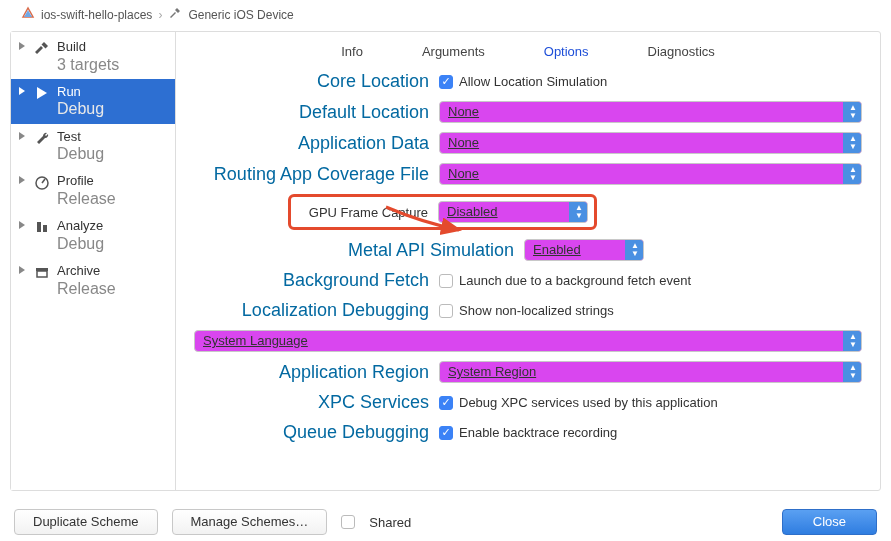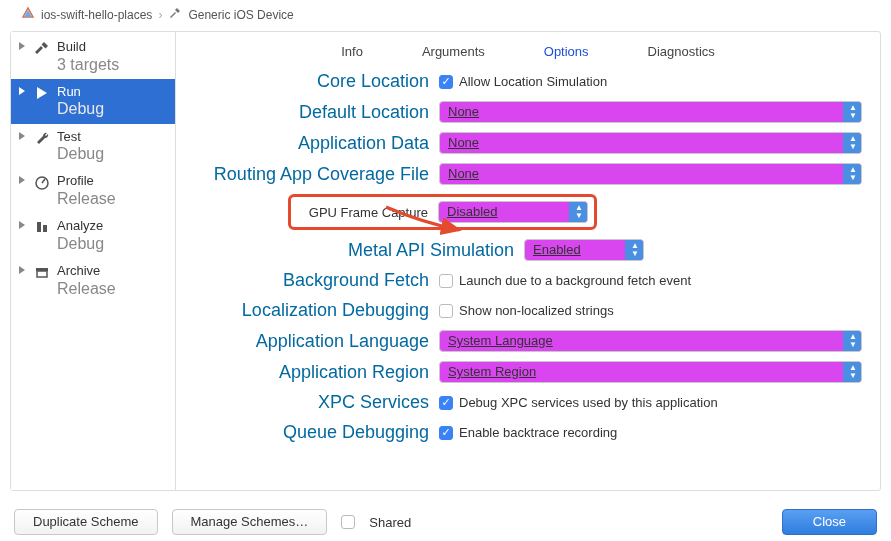--- a/index.html
+++ b/index.html
@@ -368,21 +368,20 @@
         </div>
       </div>
       <div class="form-row">
         <div class="lbl">Localization Debugging</div>
         <div class="ctrl">
           <span class="mac-check"></span>
           <span>Show non-localized strings</span>
         </div>
       </div>
       <div class="form-row">
-        <div class="lbl">Application Language</div>
         <div class="ctrl">
           <div class="mac-select" style="flex:1"><span>System Language</span><span class="arrows">▲<br>▼</span></div>
         </div>
       </div>
       <div class="form-row">
         <div class="lbl">Application Region</div>
         <div class="ctrl">
           <div class="mac-select" style="flex:1"><span>System Region</span><span class="arrows">▲<br>▼</span></div>
         </div>
       </div>

